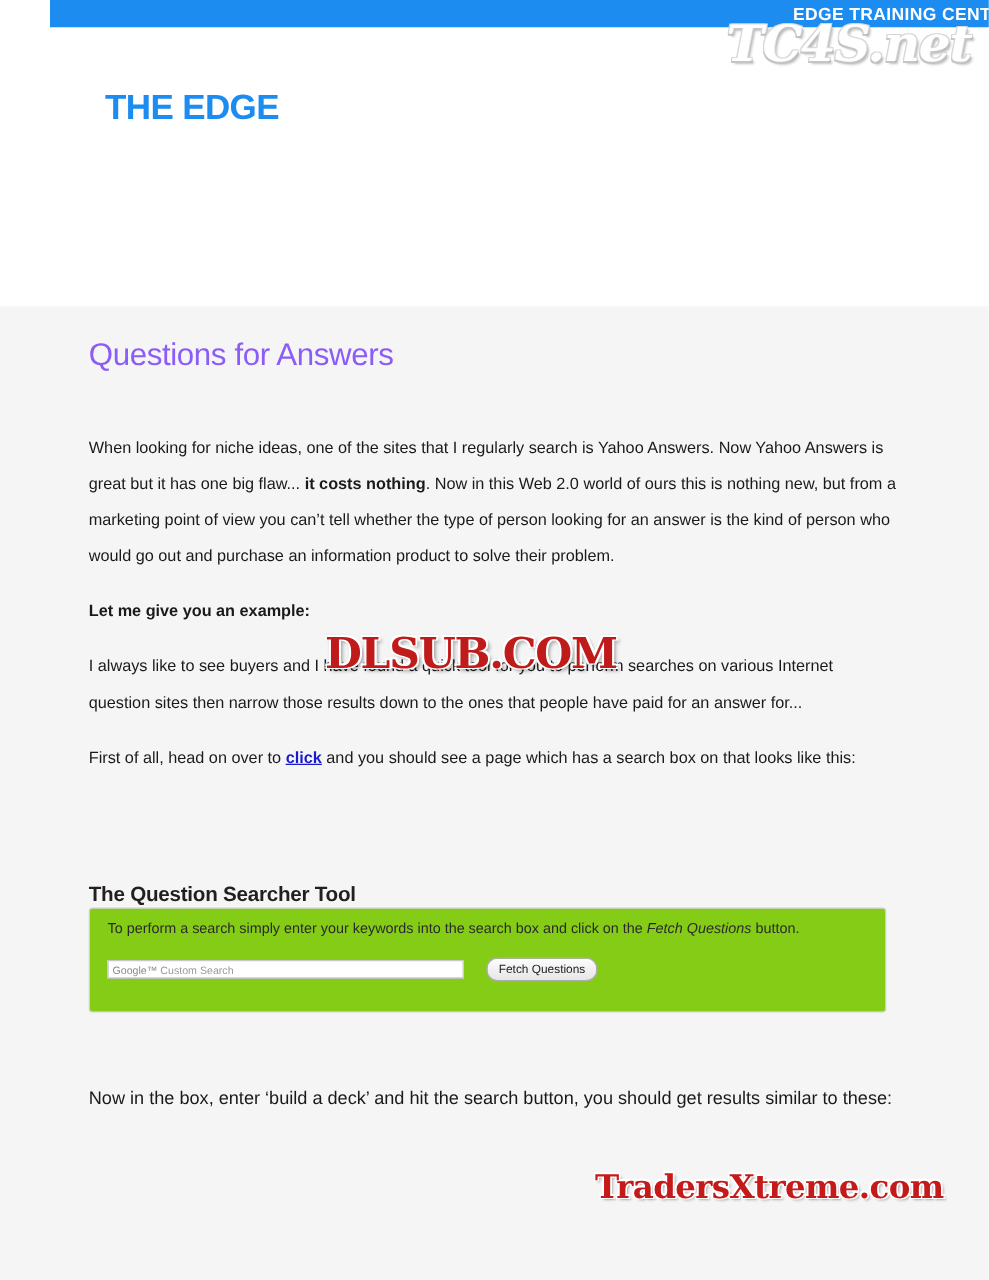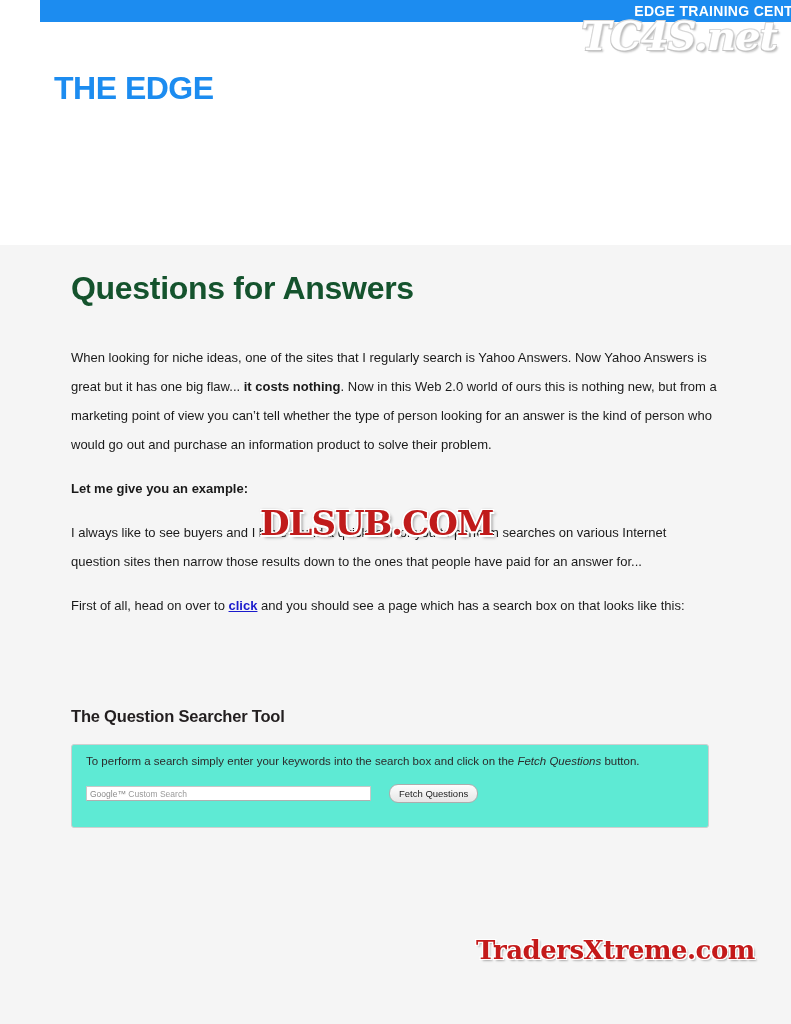--- a/index.html
+++ b/index.html
@@ -40,45 +40,45 @@
   .header-zone {
     position: absolute;
     left: 0;
     top: 22px;
     width: 791px;
     height: 223px;
     background: #ffffff;
   }
   .brand {
     position: absolute;
-    left: 54px;
+    left: 84px;
     top: 48px;
-    font-size: 32px;
+    font-size: 28px;
     font-weight: bold;
     color: #1c8cf0;
     letter-spacing: -0.5px;
   }
 
   
   .page-body {
     position: absolute;
     left: 0;
     top: 245px;
     width: 791px;
     height: 779px;
     background: #f5f5f5;
   }
 
   .doc-title {
     position: absolute;
     left: 71px;
     top: 25px;
-    font-size: 32px;
-    font-weight: bold;
-    color: #14532d;
+    font-size: 25px;
+    font-weight: normal;
+    color: #8b5cf6;
     letter-spacing: -0.3px;
   }
 
   .content {
     position: absolute;
     left: 71px;
     top: 98px;
     width: 648px;
   }
   .para {
@@ -100,27 +100,27 @@
   .tool-block {
     position: absolute;
     left: 71px;
     top: 462px;
     width: 648px;
   }
   .tool-heading {
     font-size: 16.5px;
     font-weight: bold;
     color: #231f20;
-    margin-bottom: 18px;
+    margin-bottom: 0;
     letter-spacing: -0.2px;
   }
   .tool-panel {
     width: 636px;
     height: 82px;
-    background: #5eead4;
+    background: #84cc16;
     border: 1px solid #cfcfcf;
     border-radius: 3px;
     position: relative;
   }
   .tool-panel-text {
     position: absolute;
     left: 14px;
     top: 10px;
     font-size: 11.5px;
     color: #2b2b2b;
@@ -268,18 +268,19 @@
       <div class="tool-panel-text">
         <span>To perform a search simply enter your keywords into the search box and click on the </span><i>Fetch Questions</i><span> button.</span>
       </div>
       <div class="search-field">
         <span class="g-mark">Google™</span><span> Custom Search</span>
       </div>
       <div class="fetch-btn">Fetch Questions</div>
     </div>
   </div>
 
+  <p class="after-para">Now in the box, enter ‘build a deck’ and hit the search button, you should get results similar to these:</p>
 
 </div>
 
 <div class="wm-tc4s">TC4S.net</div>
 <div class="wm-dlsub">DLSUB.COM</div>
 <div class="wm-txt">TradersXtreme.com</div>
 
 </body></html>

